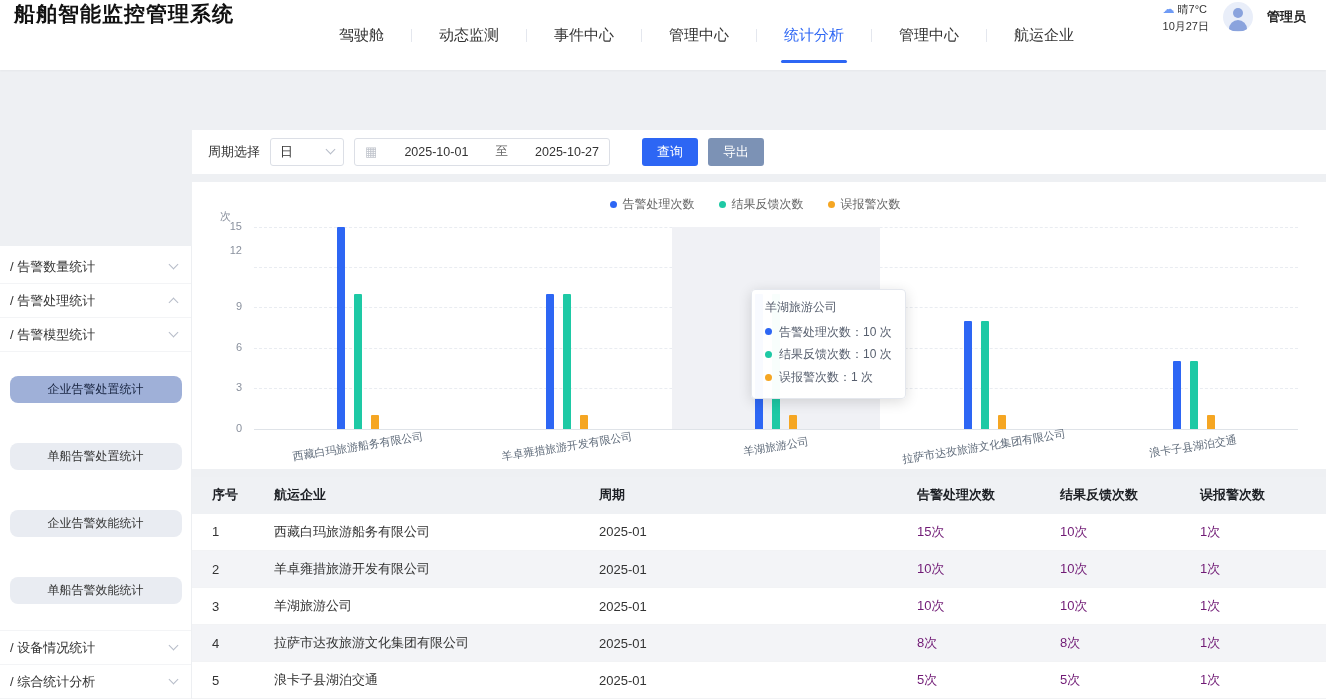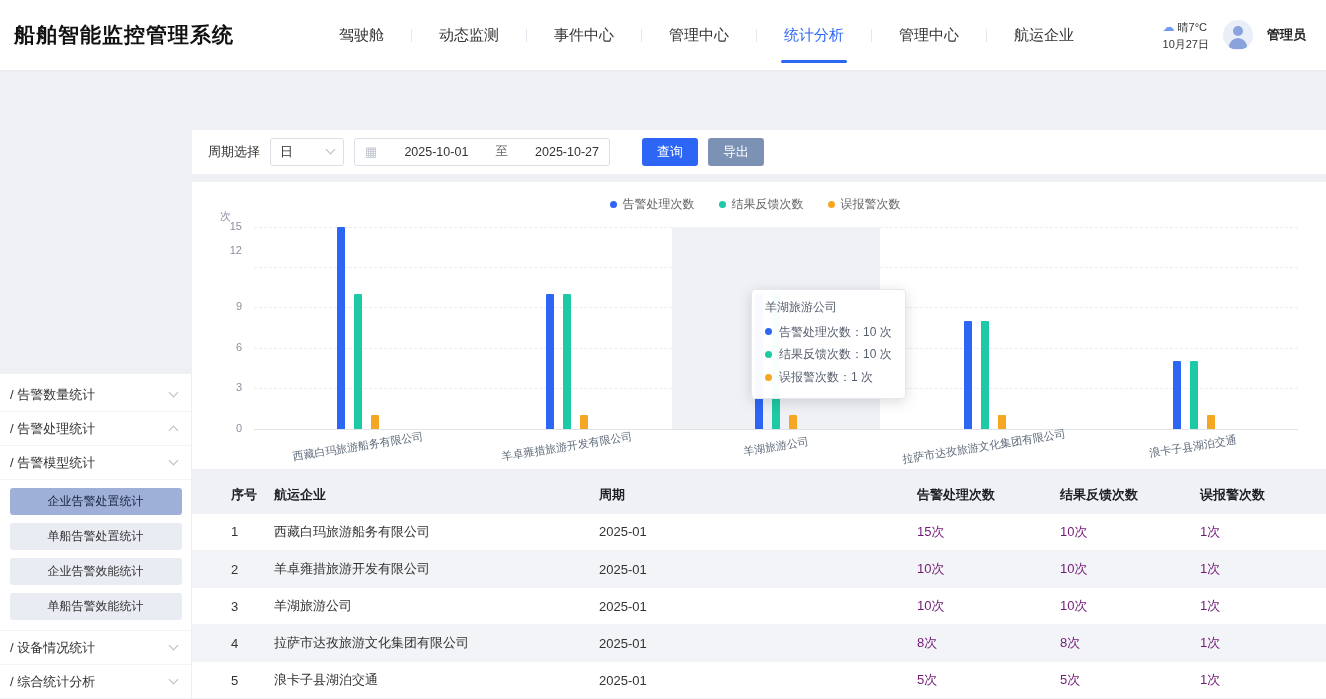--- a/index.html
+++ b/index.html
@@ -1,20 +1,20 @@
 <!DOCTYPE html>
 <html><head>
 <meta charset="utf-8">
 <style>
   * { box-sizing: border-box; margin: 0; padding: 0; }
   html,body { width:1326px; height:699px; overflow:hidden; background:#eef0f3;
     font-family:"Liberation Sans","DejaVu Sans",sans-serif; }
 
   
-  .header { height:70px; background:#fff; display:flex; align-items:center;
+  .header { height:70px; background:#fff; display:flex; align-items:flex-start;
     position:relative; z-index:5; box-shadow:0 1px 2px rgba(0,0,0,0.04); }
   .app-title { font-size:21px; font-weight:700; color:#111; margin-left:14px; letter-spacing:1px; white-space:nowrap; }
   .nav { display:flex; align-items:center; margin-left:105px; height:70px; }
   .nav-item { font-size:15px; color:#333; cursor:pointer; position:relative;
     height:81px; display:flex; align-items:center; white-space:nowrap; }
   .nav-item.active { color:#2d66f4; }
   .nav-item.active::after { content:""; position:absolute; left:-3px; right:-3px; bottom:13px;
     height:3px; background:#2d66f4; border-radius:2px; }
   .nav-sep { width:1px; height:13px; background:#e4e7ee; margin:0 27px; }
   .header-right { margin-left:auto; display:flex; align-items:center; gap:14px; padding-right:20px; }
@@ -27,22 +27,22 @@
 
   
   .layout { display:flex; height:629px;align-items:flex-end; }
   .sidebar { width:192px; background:#fff; border-right:1px solid #edeff2; padding-top:4px; flex:none; }
   .side-group { height:34px; display:flex; align-items:center; justify-content:space-between;
     padding:0 14px 0 10px; font-size:13px; color:#333; cursor:pointer; border-bottom:1px solid #f3f4f6; }
   .chev { width:7px; height:7px; border-right:1.5px solid #b6bcc8; border-bottom:1.5px solid #b6bcc8; flex:none; }
   .chev.down { transform:rotate(45deg); margin-top:-4px; }
   .chev.up { transform:rotate(-135deg); margin-top:4px; }
   .side-sub { display:flex; flex-direction:column; gap:8px; padding:8px 0 10px; border-bottom:1px solid #f3f4f6; }
-  .sub-item { width:172px; margin:0 auto; height:27px; line-height:27px; text-align:center;
-    font-size:12px; color:#333; background:#e9ecf2; border-radius:3px; cursor:pointer; }
+  .sub-item { width:172px; margin:16px auto; height:27px; line-height:27px; text-align:center;
+    font-size:12px; color:#333; background:#e9ecf2; border-radius:8px; cursor:pointer; }
   .sub-item.selected { background:#9fb0d8; color:#17233f; }
 
   .content { flex:1; background:#eef0f3; padding-top:8px; overflow:hidden; }
 
   
   .filter-card { background:#fff; height:44px; display:flex; align-items:center; gap:10px; padding:0 16px; }
   .period-label { font-size:13px; color:#333; white-space:nowrap; }
   .select { width:74px; height:28px; border:1px solid #dcdfe6; border-radius:3px; display:flex;
     align-items:center; justify-content:space-between; padding:0 9px; font-size:13px; color:#333; cursor:pointer; background:#fff; }
   .date-range { height:28px; width:256px; border:1px solid #dcdfe6; border-radius:3px; display:flex;
@@ -79,21 +79,21 @@
   .tt-line { display:flex; align-items:center; gap:7px; font-size:12px; color:#575f6e; line-height:1.9; }
 
   
   .table-card { margin-top:8px; background:#fff; }
   table { width:100%; border-collapse:collapse; table-layout:fixed; }
   th { background:#eff1f4; font-size:13px; color:#1c1f24; font-weight:700; text-align:left;
     height:37px; padding:0 12px; white-space:nowrap; }
   td { font-size:13px; color:#333; height:37px; padding:0 12px; border-bottom:1px solid #f2f3f5;
     background:#fff; white-space:nowrap; overflow:hidden; }
   tr:nth-child(even) td { background:#f3f4f7; }
-  th:first-child, td:first-child { padding-left:39px; }
+  th:first-child, td:first-child { padding-left:20px; }
   .link { color:#701a75; cursor:pointer; }
 </style>
 </head>
 <body>
 
 <div class="header">
   <div class="app-title">船舶智能监控管理系统</div>
 
   <div class="nav">
     <div class="nav-item">驾驶舱</div>

